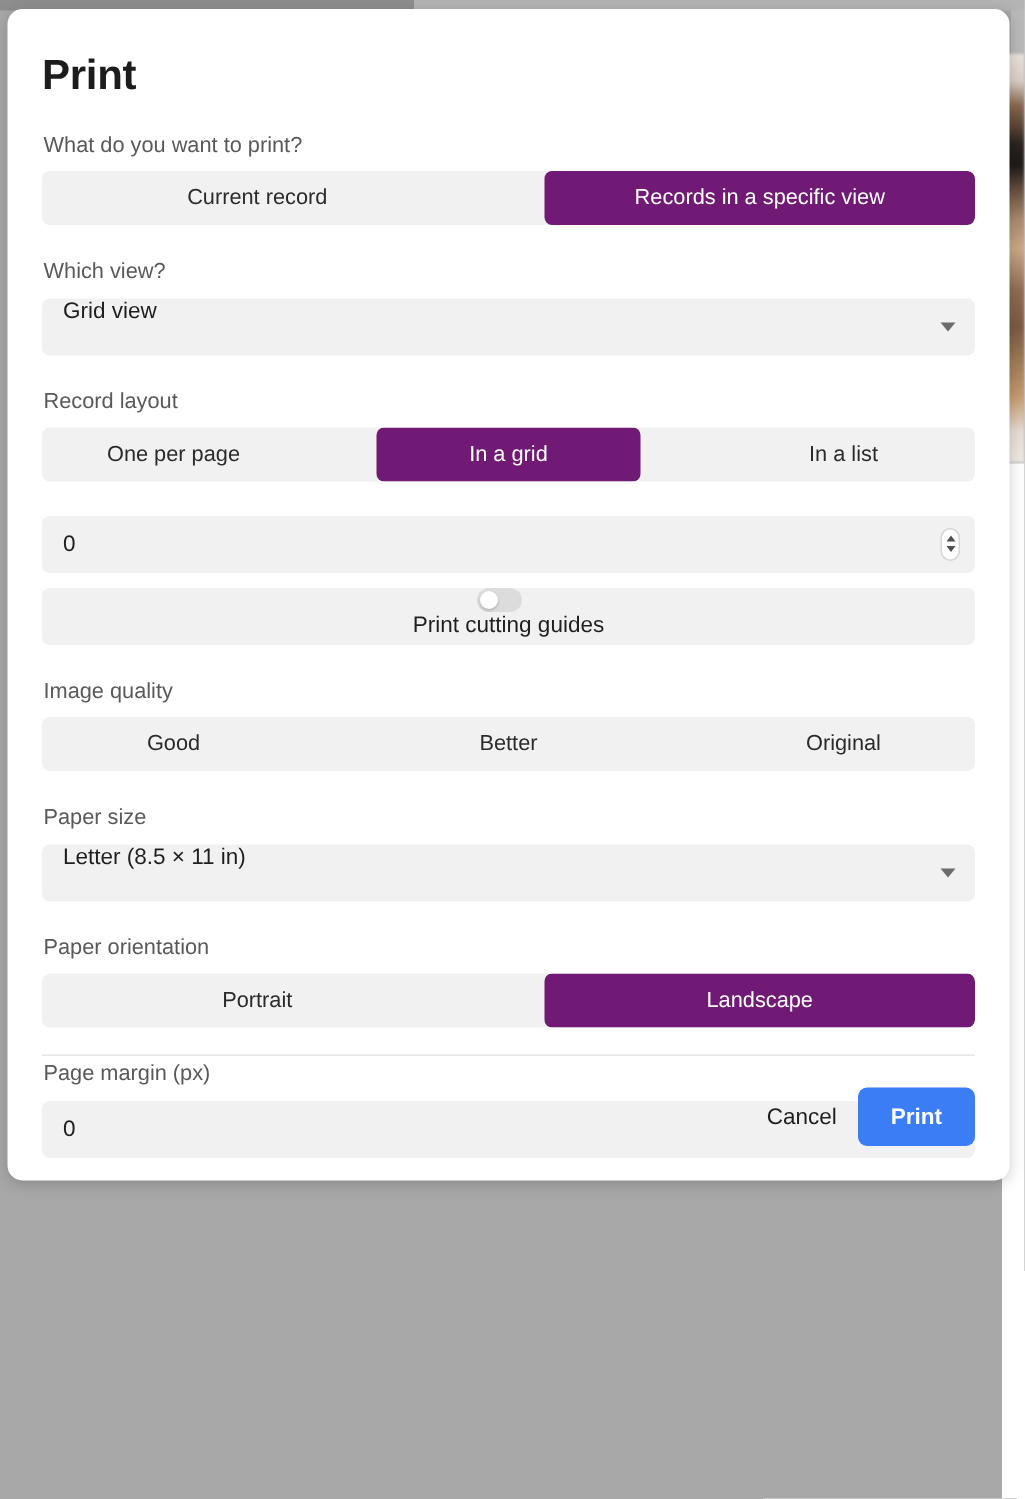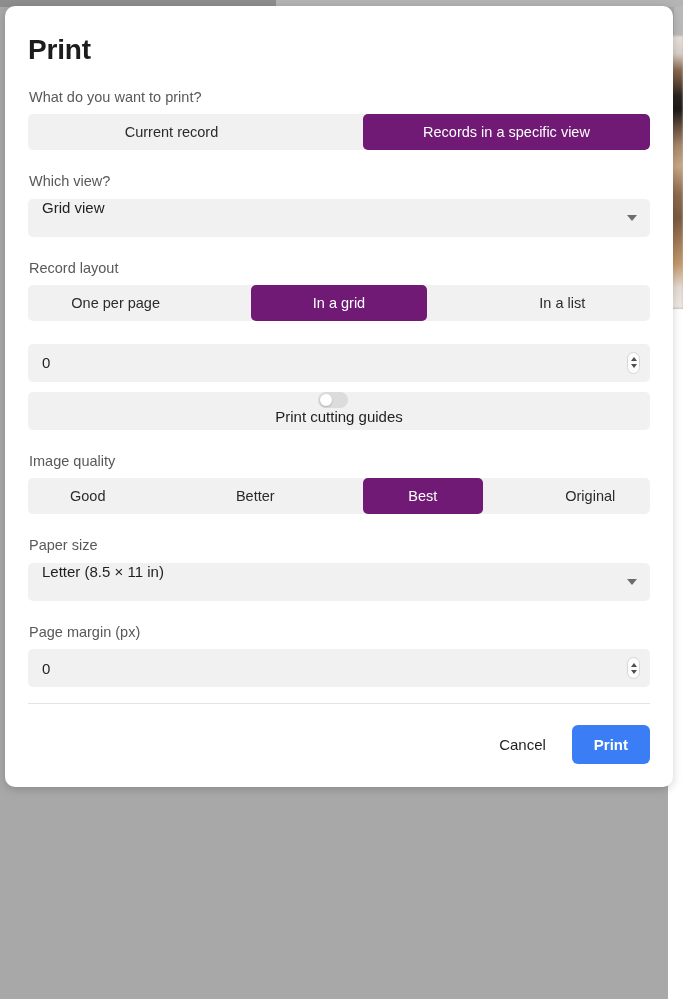--- a/index.html
+++ b/index.html
@@ -282,21 +282,20 @@
     top: 0;
     height: 1px;
     background: #e4e4e4;
   }
   #footer-actions {
     position: absolute;
     right: 23px;
     top: 22px;
     display: flex;
     align-items: center;
-    gap: 12px;
   }
   .btn-cancel {
     font-size: 15px;
     color: #1f1f1f;
     background: transparent;
     border: none;
     padding: 10px 14px;
     cursor: pointer;
     font-family: "Liberation Sans", sans-serif;
     border-radius: 5px;
@@ -370,33 +369,39 @@
         </span>
         <span class="toggle-label">Print cutting guides</span>
       </div>
     </div>
 
     <div class="field-group">
       <div class="field-label">Image quality</div>
       <div class="segmented">
         <div class="segment">Good</div>
         <div class="segment">Better</div>
-        <div class="segment selected">Best</div>
         <div class="segment">Original</div>
       </div>
     </div>
 
     <div class="field-group">
       <div class="field-label">Paper size</div>
       <div class="select-box">
         <span class="select-value">Letter (8.5 × 11 in)</span>
         <span class="select-caret"></span>
       </div>
     </div>
 
+    <div class="field-group">
+      <div class="field-label">Paper orientation</div>
+      <div class="segmented">
+        <div class="segment">Portrait</div>
+        <div class="segment selected">Landscape</div>
+      </div>
+    </div>
 
     <div class="field-group">
       <div class="field-label">Page margin (px)</div>
       <div class="number-box">
         <input class="number-value" type="text" value="0" style="">
         <span class="stepper">
           <span class="stepper-arrow-up"></span>
           <span class="stepper-arrow-down"></span>
         </span>
       </div>

